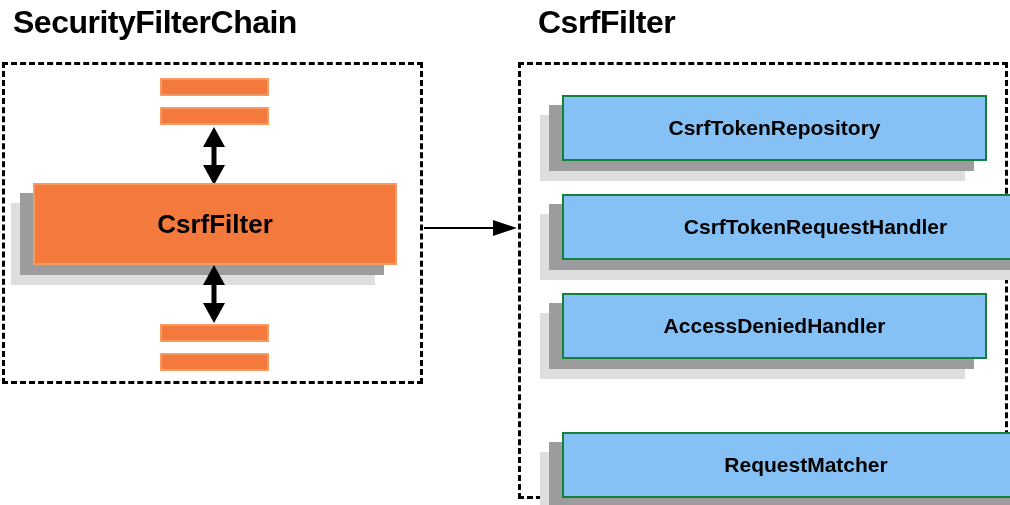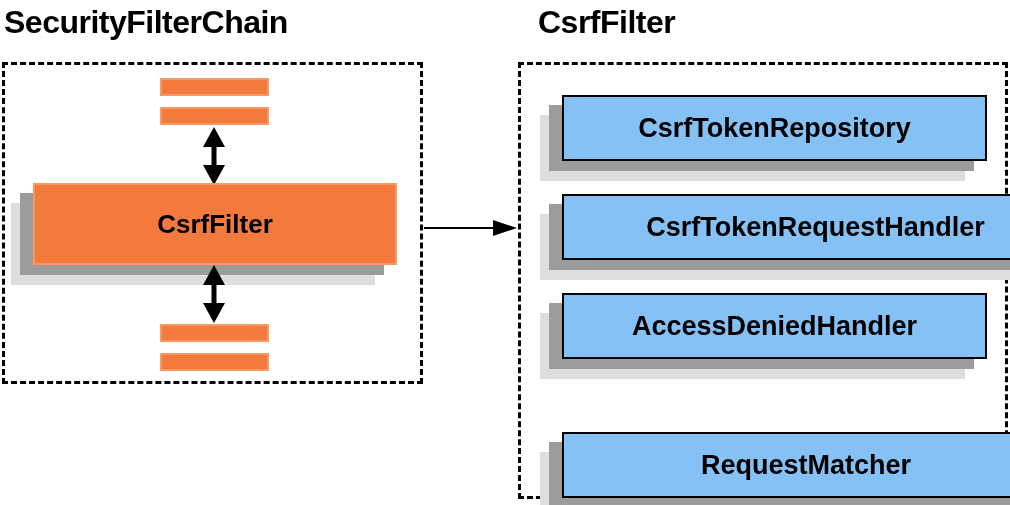--- a/index.html
+++ b/index.html
@@ -55,32 +55,32 @@
     color: #000000;
     text-align: center;
   }
   .orange-face {
     background: #F4793C;
     border: 2px solid #F79A62;
     font-size: 26px;
   }
   .blue-face {
     background: #85C1F5;
-    border: 2px solid #000000;
-    font-size: 27px;
+    border: 2px solid #15803d;
+    font-size: 21px;
   }
   .arrow { position: absolute; }
   svg { display: block; }
 </style>
 </head>
 <body>
 
 <div class="canvas">
 
-  <div class="title" style="left: 4px; top: 4px;">SecurityFilterChain</div>
+  <div class="title" style="left: 13px; top: 4px;">SecurityFilterChain</div>
 
   <div class="dashed-box" style="left: 2px; top: 62px; width: 421px; height: 322px;"></div>
 
   <div class="bar" style="left: 160px; top: 78px;"></div>
   <div class="bar" style="left: 160px; top: 107px;"></div>
 
   <div class="arrow" style="left: 199px; top: 127px;">
     <svg width="30" height="58" viewBox="0 0 30 58">
       <line x1="15" y1="16" x2="15" y2="42" stroke="#000000" stroke-width="5"></line>
       <polygon points="15,0 26,20 4,20" fill="#000000"></polygon>

